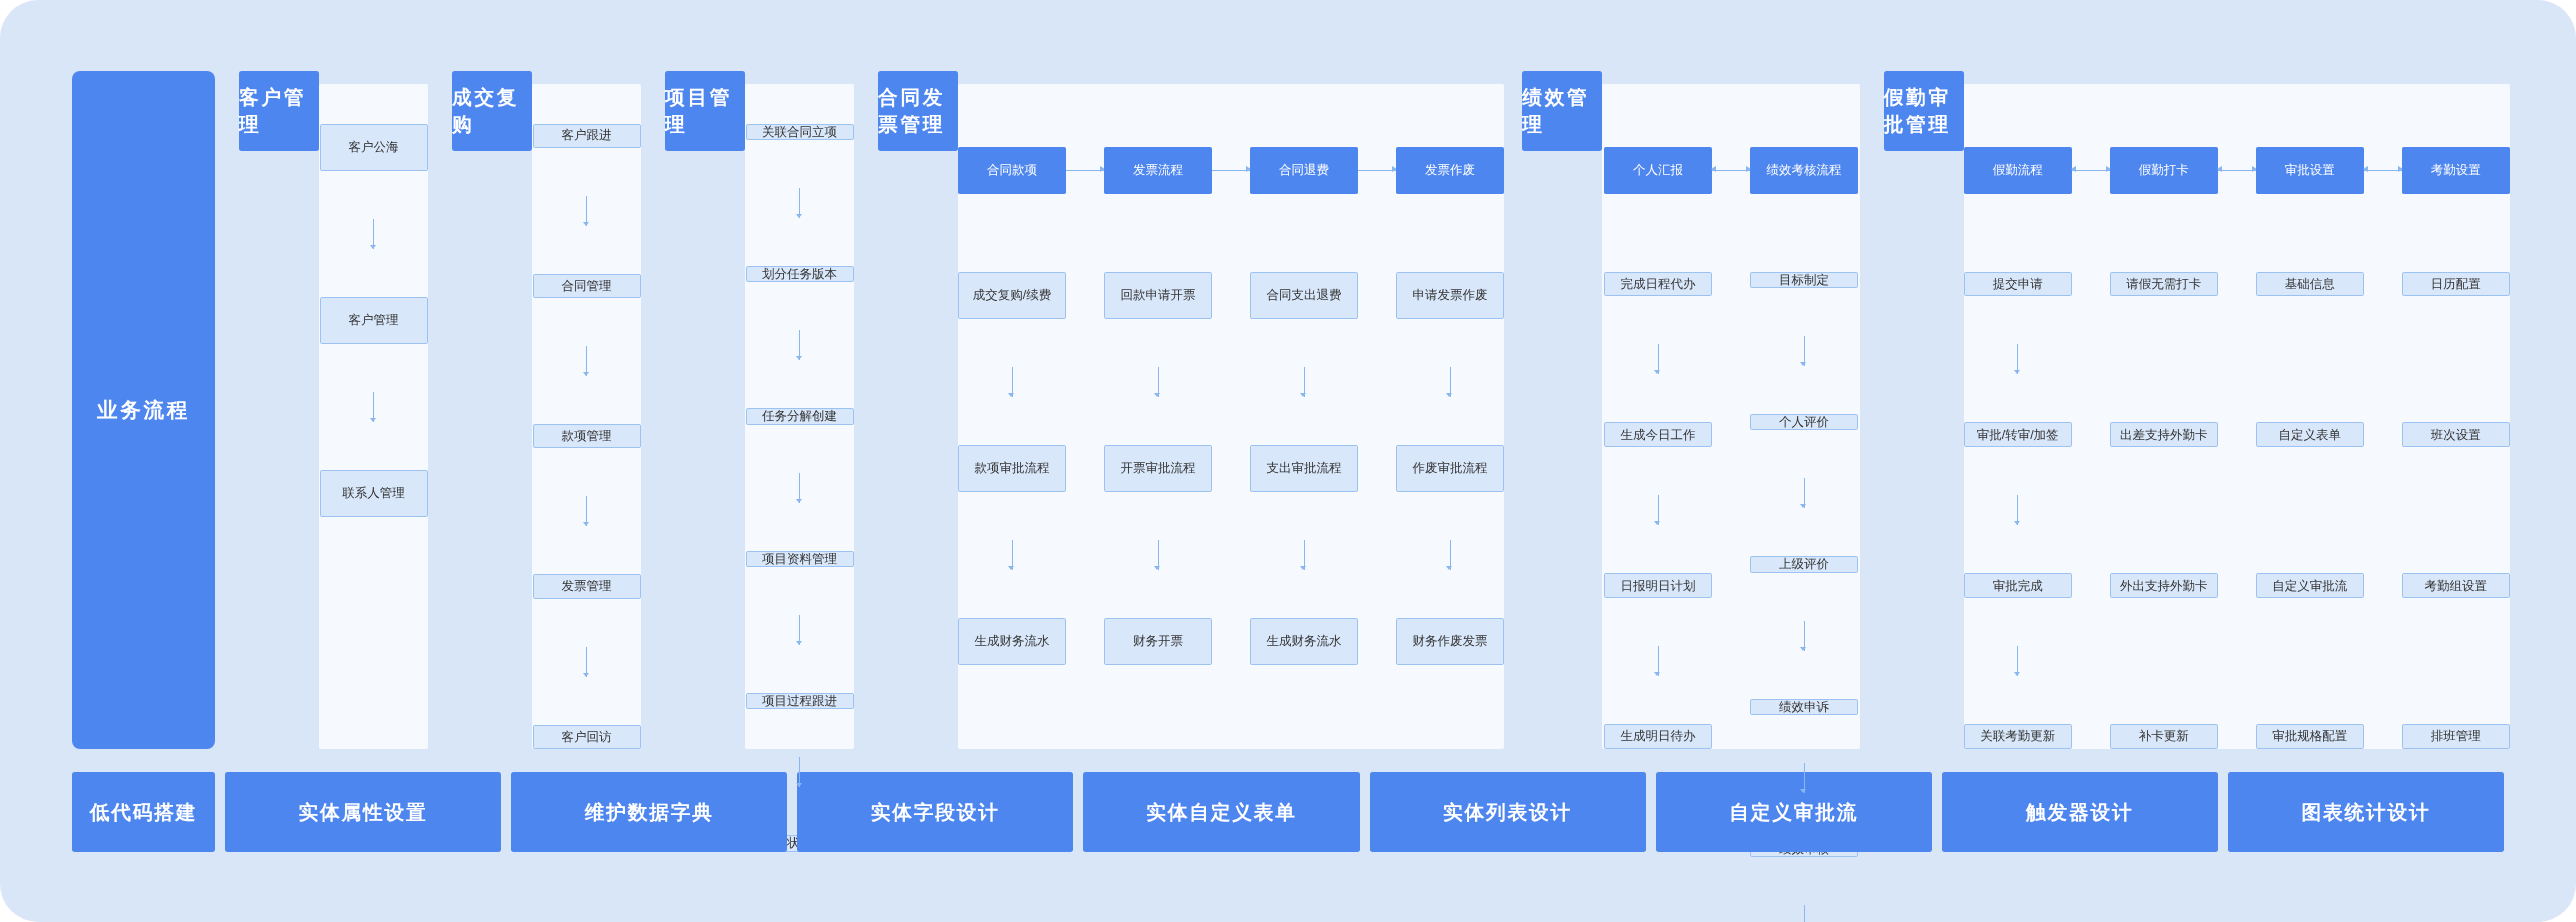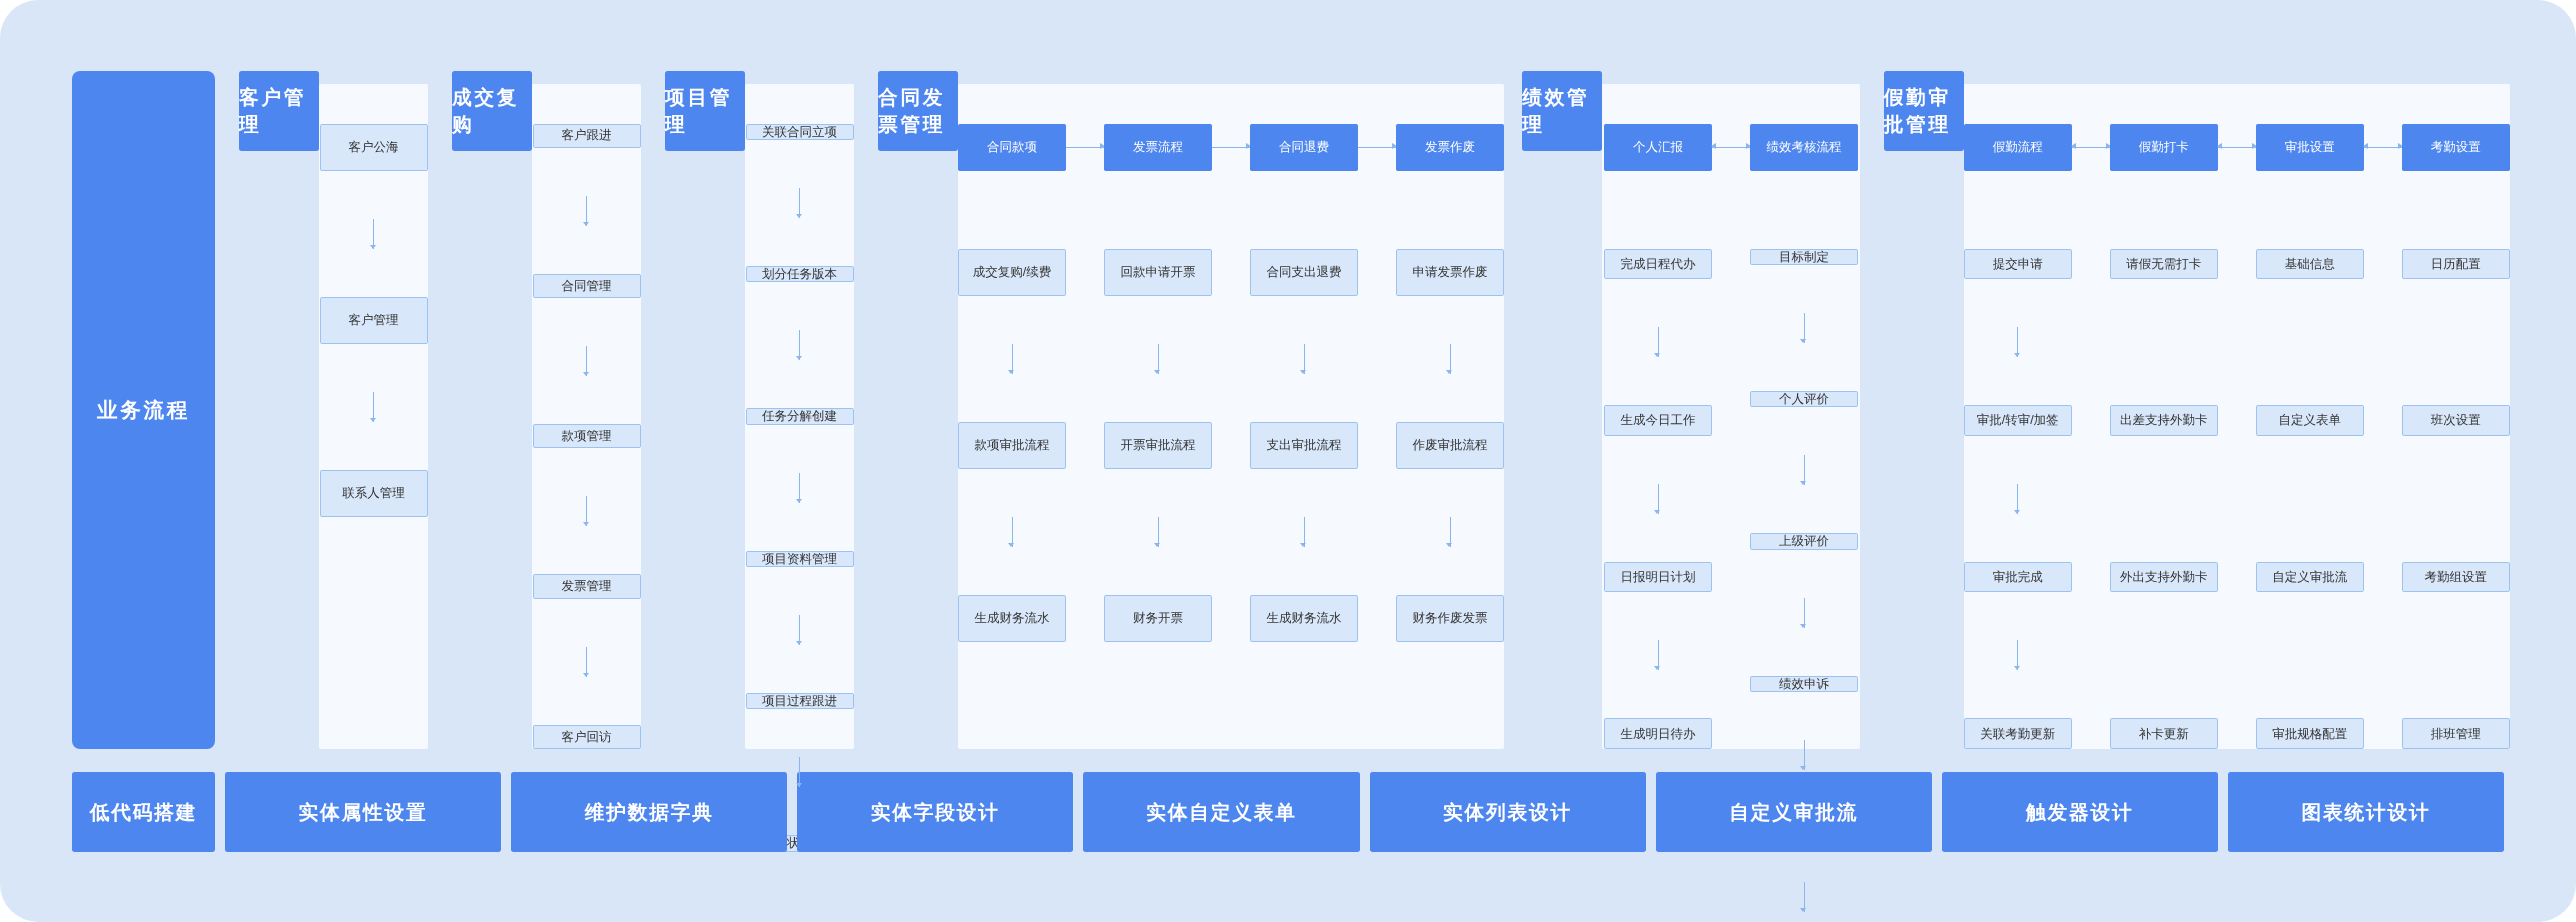--- a/index.html
+++ b/index.html
@@ -21,21 +21,21 @@
               display:flex;align-items:center;justify-content:center;}
   .sec-header span{color:#fff;font-size:19.7px;font-weight:700;letter-spacing:2.7px;}
   .sec-body{margin-top:12.5px;flex:1;background:#f6f9fd;border-radius:1.8px;
             display:flex;justify-content:center;gap:38px;padding-top:40px;box-sizing:border-box;}
   .flow{width:108px;flex:0 0 108px;display:flex;flex-direction:column;align-items:center;gap:48px;}
   .node{width:108px;height:47px;box-sizing:border-box;background:#d9e7fa;
         border:0.9px solid #9cc2f1;border-radius:1.8px;display:flex;align-items:center;
         justify-content:center;text-align:center;font-size:12.5px;color:#333;line-height:1.15;}
   .subheader{width:108px;height:47px;flex:0 0 47px;box-sizing:border-box;background:#4e86ef;
              border-radius:1.8px;display:flex;align-items:center;justify-content:center;
-             color:#fff;font-size:12.5px;position:relative;margin-bottom:30px;}
+             color:#fff;font-size:12.5px;position:relative;margin-bottom:30px;margin-top:23px;}
   .vconn{width:0.9px;height:30px;flex:0 0 30px;background:#8ab6f0;position:relative;}
   .vconn::after{content:"";position:absolute;bottom:0;left:-3.1px;width:0;height:0;
                 border:3.6px solid transparent;border-bottom:0;border-top:4.5px solid #8ab6f0;}
   .vconn.hidden{visibility:hidden;}
   .hconn{position:absolute;top:23px;left:108px;width:38px;height:0.9px;background:#8ab6f0;}
   .hconn::after{content:"";position:absolute;right:-0.9px;top:-3.1px;width:0;height:0;
                 border:3.6px solid transparent;border-right:0;border-left:5.4px solid #8ab6f0;}
   .hconn.both::before{content:"";position:absolute;left:-0.9px;top:-3.1px;width:0;height:0;
                 border:3.6px solid transparent;border-left:0;border-right:5.4px solid #8ab6f0;}
   .bottom{margin-top:23px;height:80px;flex:0 0 80px;display:flex;gap:10px;}

